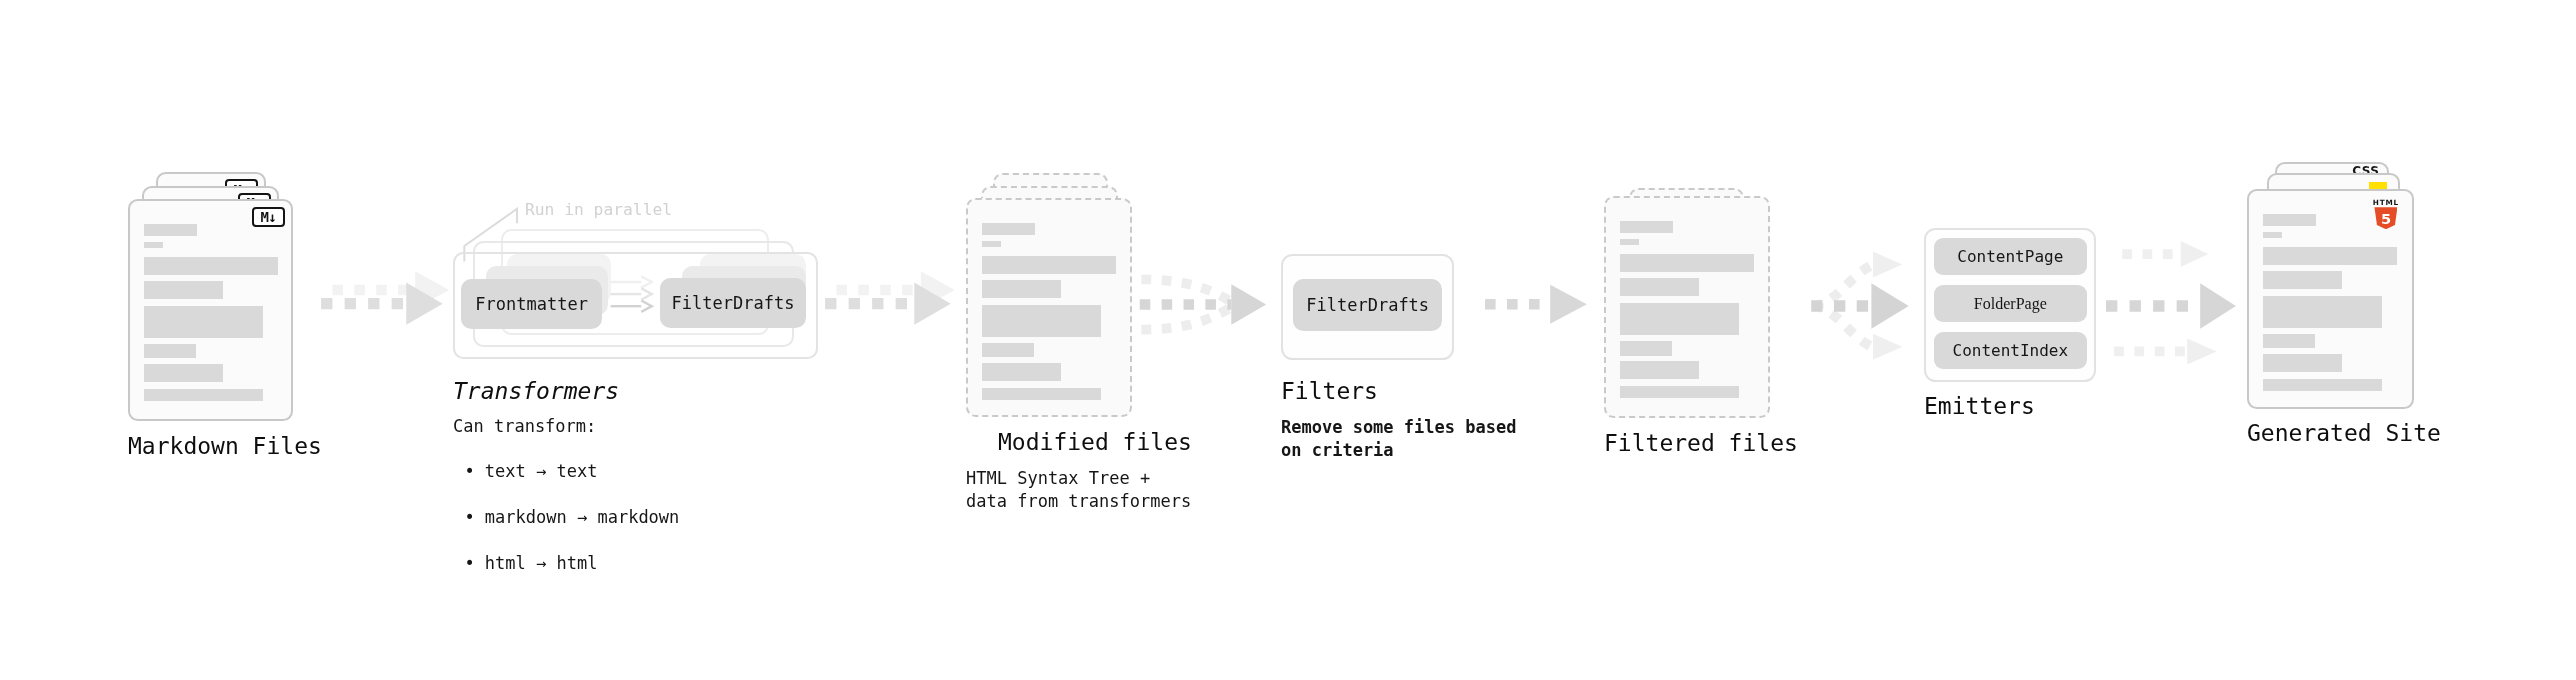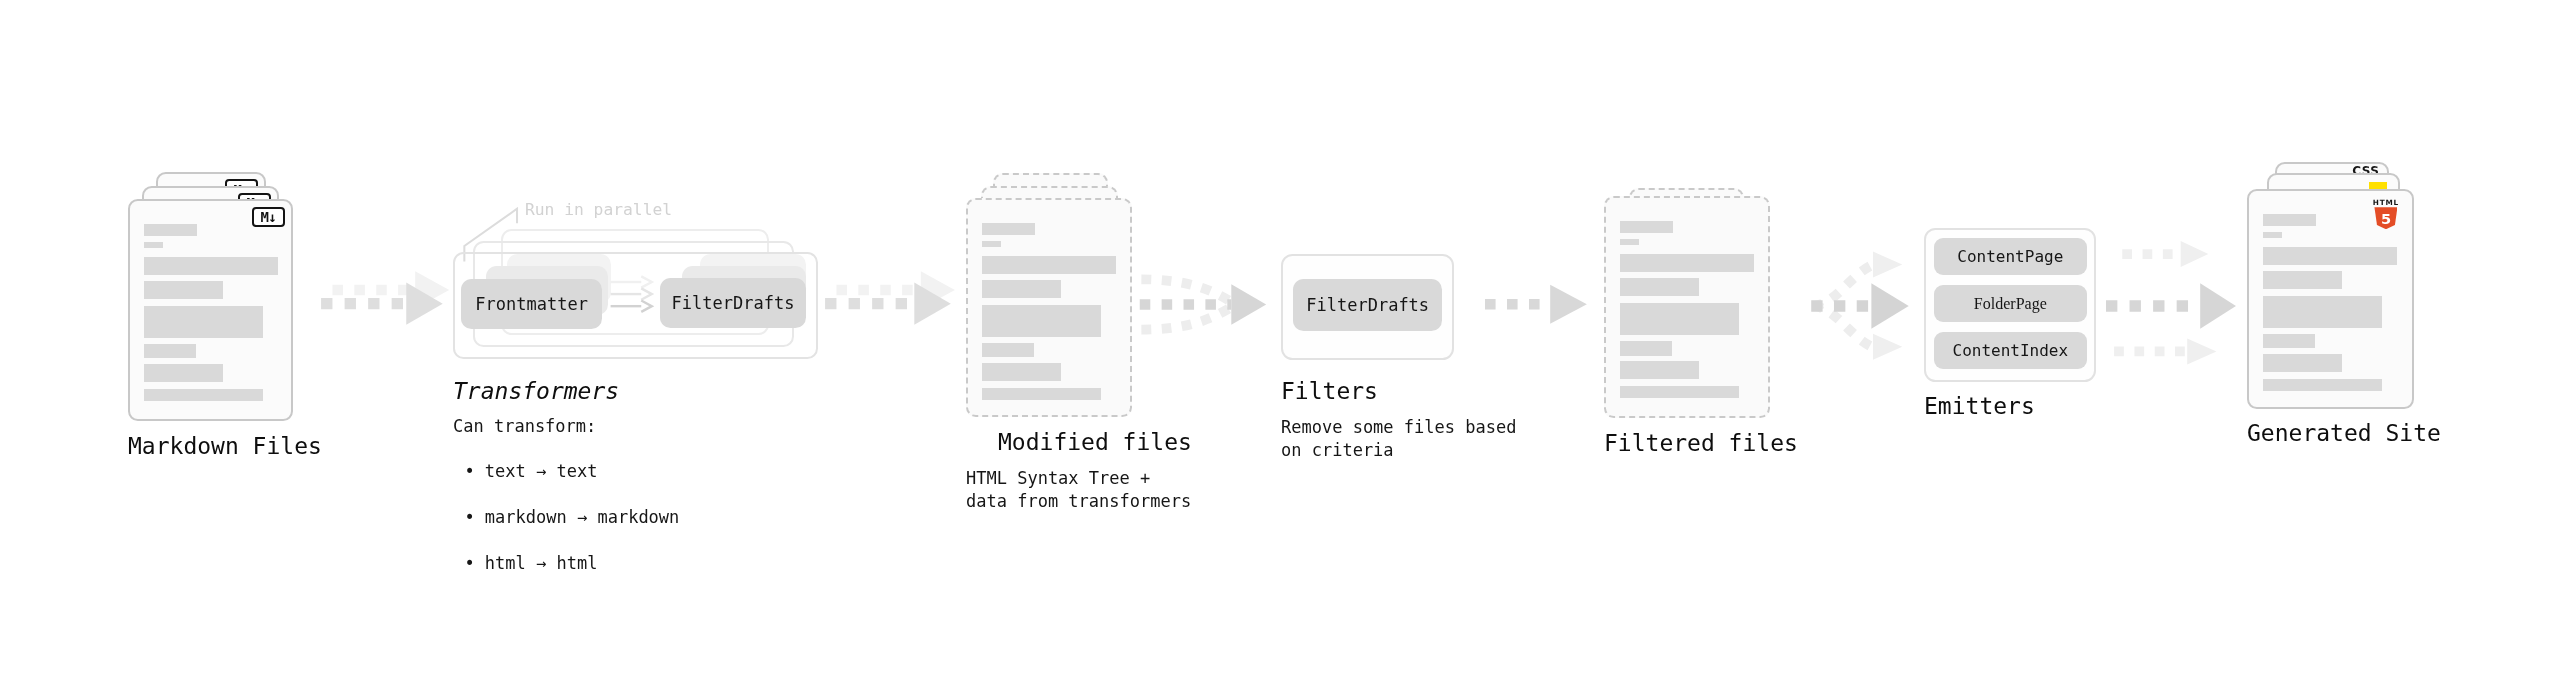--- a/index.html
+++ b/index.html
@@ -143,21 +143,21 @@
     <path d="M 4 14 C 55 14 85 24 112 40" fill="none" stroke="#ededed" stroke-width="12" stroke-dasharray="12 13"></path>
     <path d="M 4 76 C 55 76 85 66 112 50" fill="none" stroke="#ededed" stroke-width="12" stroke-dasharray="12 13"></path>
     <line x1="2" y1="45" x2="115" y2="45" stroke="#d6d6d6" stroke-width="13" stroke-dasharray="13 14"></line>
     <polygon points="115,20 115,70 158,45" fill="#d6d6d6"></polygon>
   </svg>
 
   <div class="abs" style="left:1281px;top:254px;width:244px;height:228px;">
     <div class="panel" style="left:0px;top:0px;width:173px;height:106px;"></div>
     <div class="pill" style="left:12.2px;top:25px;width:149px;height:52px;">FilterDrafts</div>
     <div class="title" style="left:0px;top:124px;">Filters</div>
-    <div class="subtitle" style="left:0px;top:162px;">Remove some files based
+    <div class="subtitle" style="left:0px;top:162px;font-weight:bold;">Remove some files based
 on criteria</div>
   </div>
 
   <svg class="abs" style="left:1485px;top:283px;" width="110" height="45" viewBox="0 0 135 55">
     <line x1="0" y1="26" x2="80" y2="26" stroke="#d8d8d8" stroke-width="13" stroke-dasharray="13 14"></line>
     <polygon points="80,2 80,50 125,26" fill="#d8d8d8"></polygon>
   </svg>
 
   <div class="abs" style="left:1604px;top:180px;width:244px;height:309px;">
     <div class="file-card dashed" style="left:25px;top:8.1px;width:115px;height:81px;"></div>

